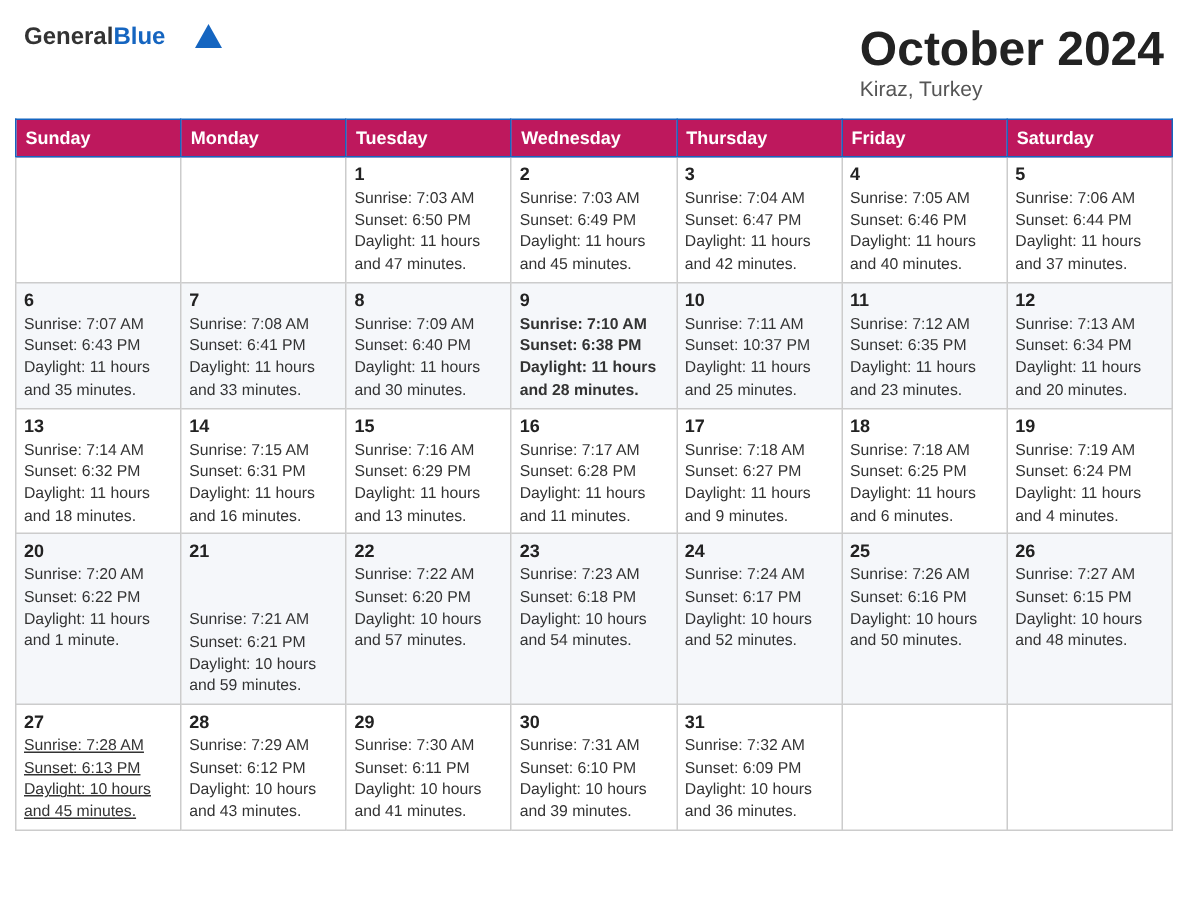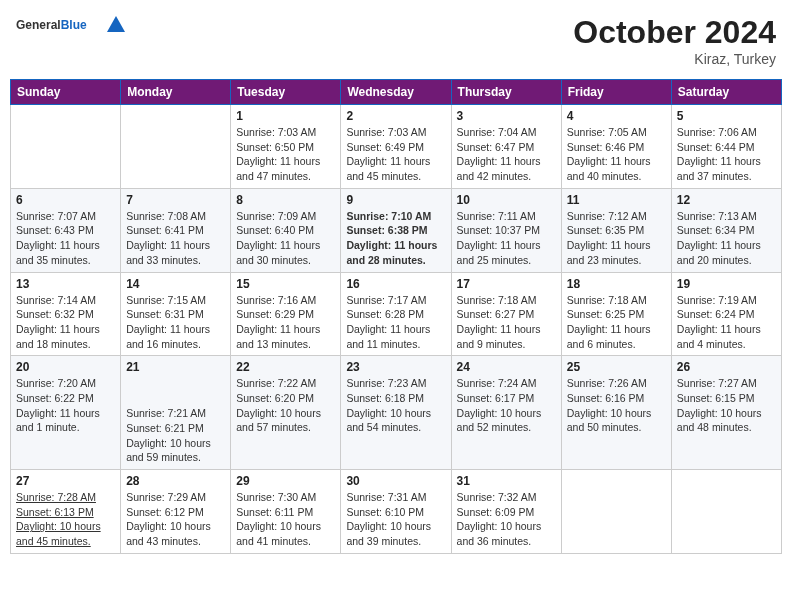--- a/index.html
+++ b/index.html
@@ -16,47 +16,46 @@
       align-items: flex-start;
       margin-bottom: 8px;
       padding: 4px 6px;
     }
     .logo {
       display: flex;
       flex-direction: column;
       align-items: flex-start;
     }
     .logo-text {
-      font-size: 12px;
+      font-size: 16px;
       font-weight: bold;
       color: #333;
       display: flex;
       align-items: center;
       gap: 18px;
     }
     .month-title {
-      text-align: right;
       margin-left: 35px;
     }
     .month-title h1 {
       font-size: 32px;
       font-weight: bold;
       color: #222;
     }
     .month-title .location {
       font-size: 14px;
       color: #555;
     }
     .calendar {
       width: 100%;
       border-collapse: collapse;
       font-size: 11px;
     }
     .calendar th {
-      background-color: #701a75;
+      background-color: #be185d;
       color: white;
       padding: 5px 6px;
       text-align: left;
       font-size: 12px;
       font-weight: bold;
       border: 1px solid #1565c0;
     }
     .calendar td {
       border: 1px solid #ccc;
       vertical-align: top;

